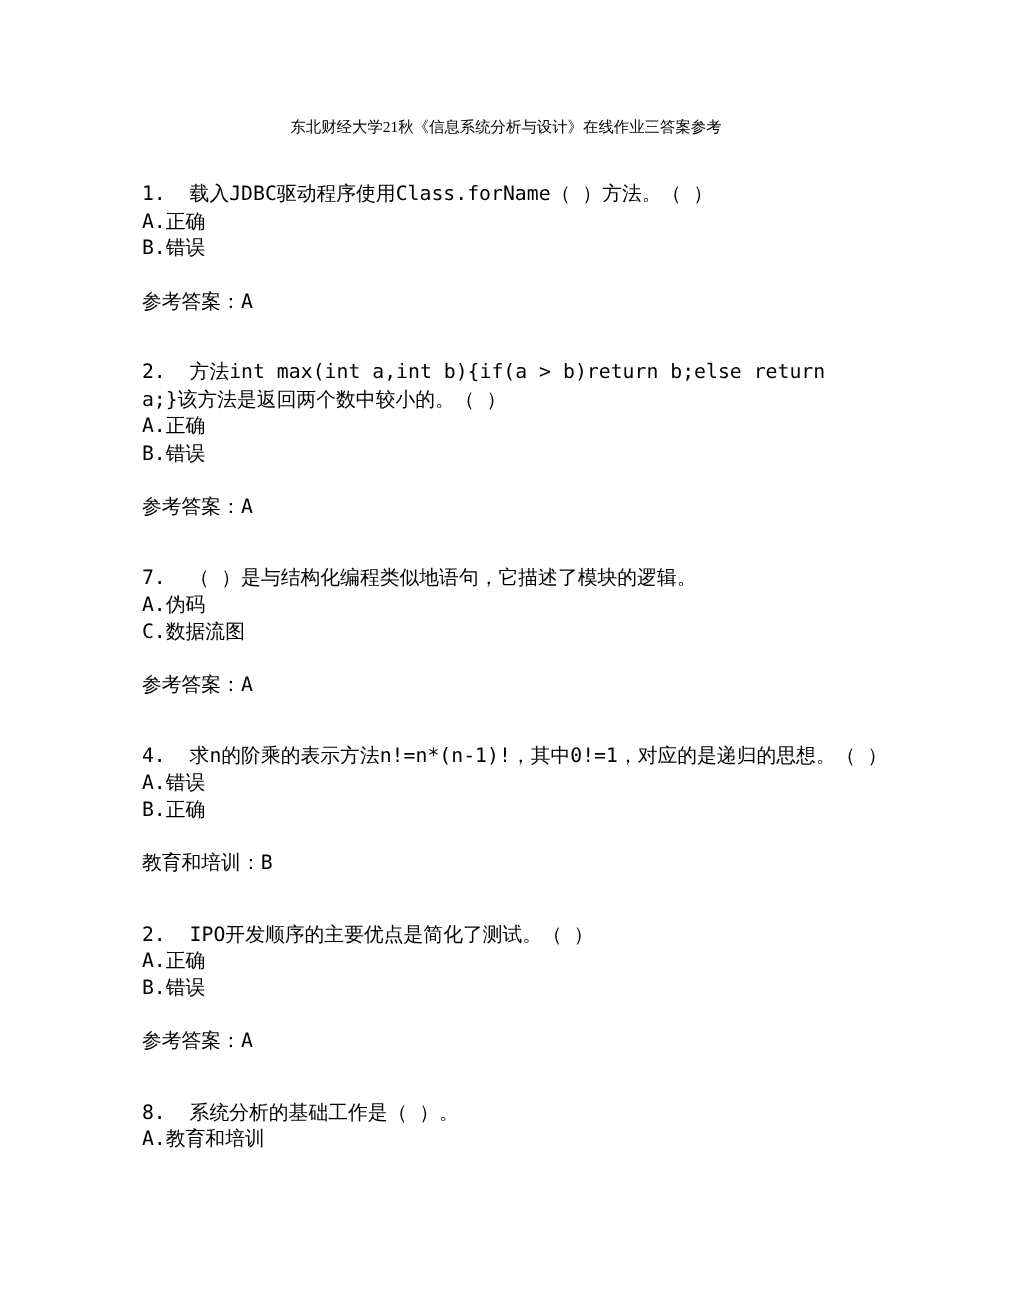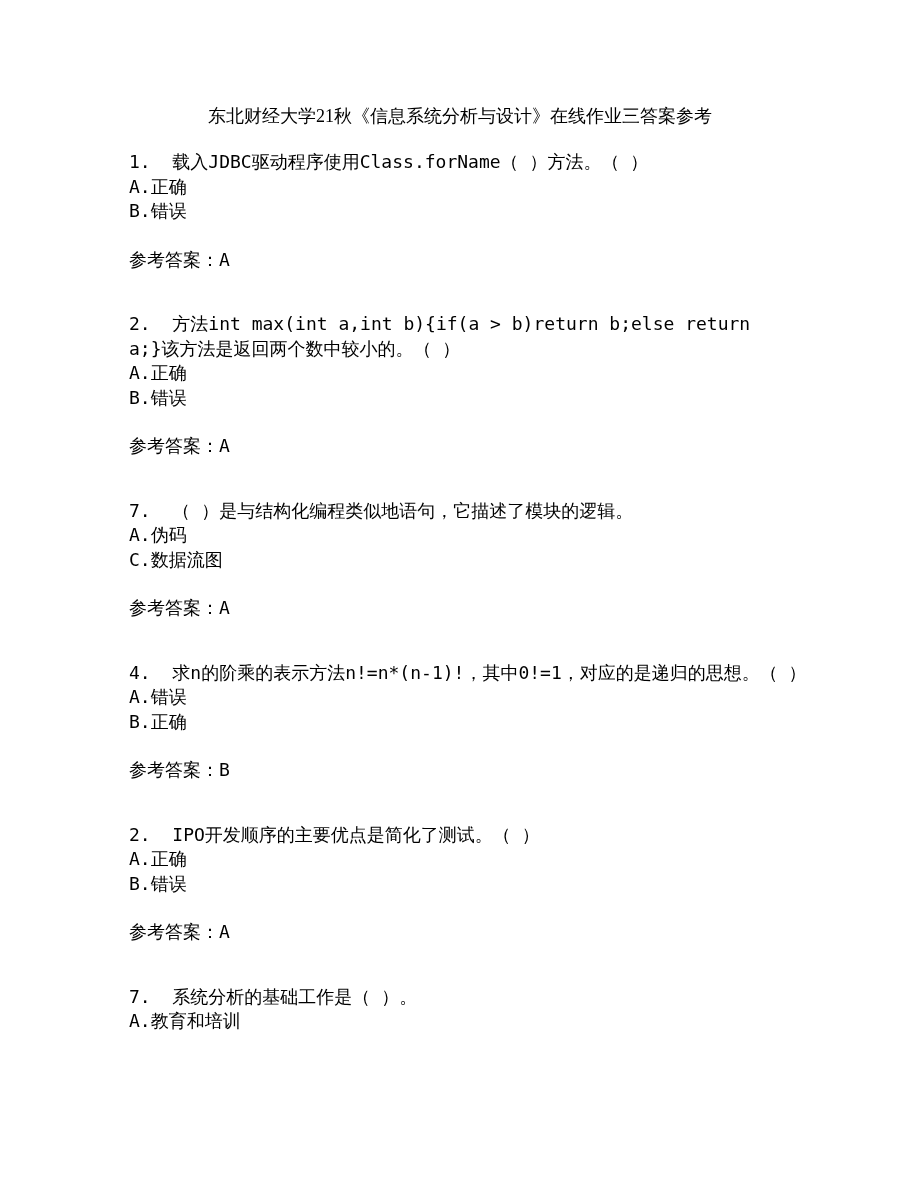--- a/index.html
+++ b/index.html
@@ -14,24 +14,24 @@
     height: 1191px;
     padding-top: 104px;
     color: #000000;
     font-family: "DejaVu Sans Mono", "Liberation Mono", monospace;
     font-size: 18px;
     line-height: 24.5px;
   }
   .doc-title {
     font-family: "Liberation Serif", "DejaVu Serif", serif;
     font-weight: 400;
-    font-size: 18px;
+    font-size: 14px;
     line-height: 25px;
     text-align: center;
-    margin-bottom: 21px;
+    margin-bottom: 36px;
     white-space: pre-wrap;
   }
   .question {
     margin-left: 129px;
     margin-right: 28px;
     margin-bottom: 40px;
   }
   .q-text, .option, .answer {
     white-space: pre-wrap;
     font-size: 18px;
@@ -67,28 +67,28 @@
     <div class="q-text">7.  （ ）是与结构化编程类似地语句，它描述了模块的逻辑。</div>
     <div class="option">A.伪码</div>
     <div class="option">C.数据流图</div>
     <div class="answer">参考答案：A</div>
   </section>
 
   <section class="question">
     <div class="q-text">4.  求n的阶乘的表示方法n!=n*(n-1)!，其中0!=1，对应的是递归的思想。（ ）</div>
     <div class="option">A.错误</div>
     <div class="option">B.正确</div>
-    <div class="answer">参考答案：B</div>
+    <div class="answer">教育和培训：B</div>
   </section>
 
   <section class="question">
     <div class="q-text">2.  IPO开发顺序的主要优点是简化了测试。（ ）</div>
     <div class="option">A.正确</div>
     <div class="option">B.错误</div>
     <div class="answer">参考答案：A</div>
   </section>
 
   <section class="question">
-    <div class="q-text">7.  系统分析的基础工作是（ ）。</div>
+    <div class="q-text">8.  系统分析的基础工作是（ ）。</div>
     <div class="option">A.教育和培训</div>
   </section>
 
 </div>
 
 </body></html>

